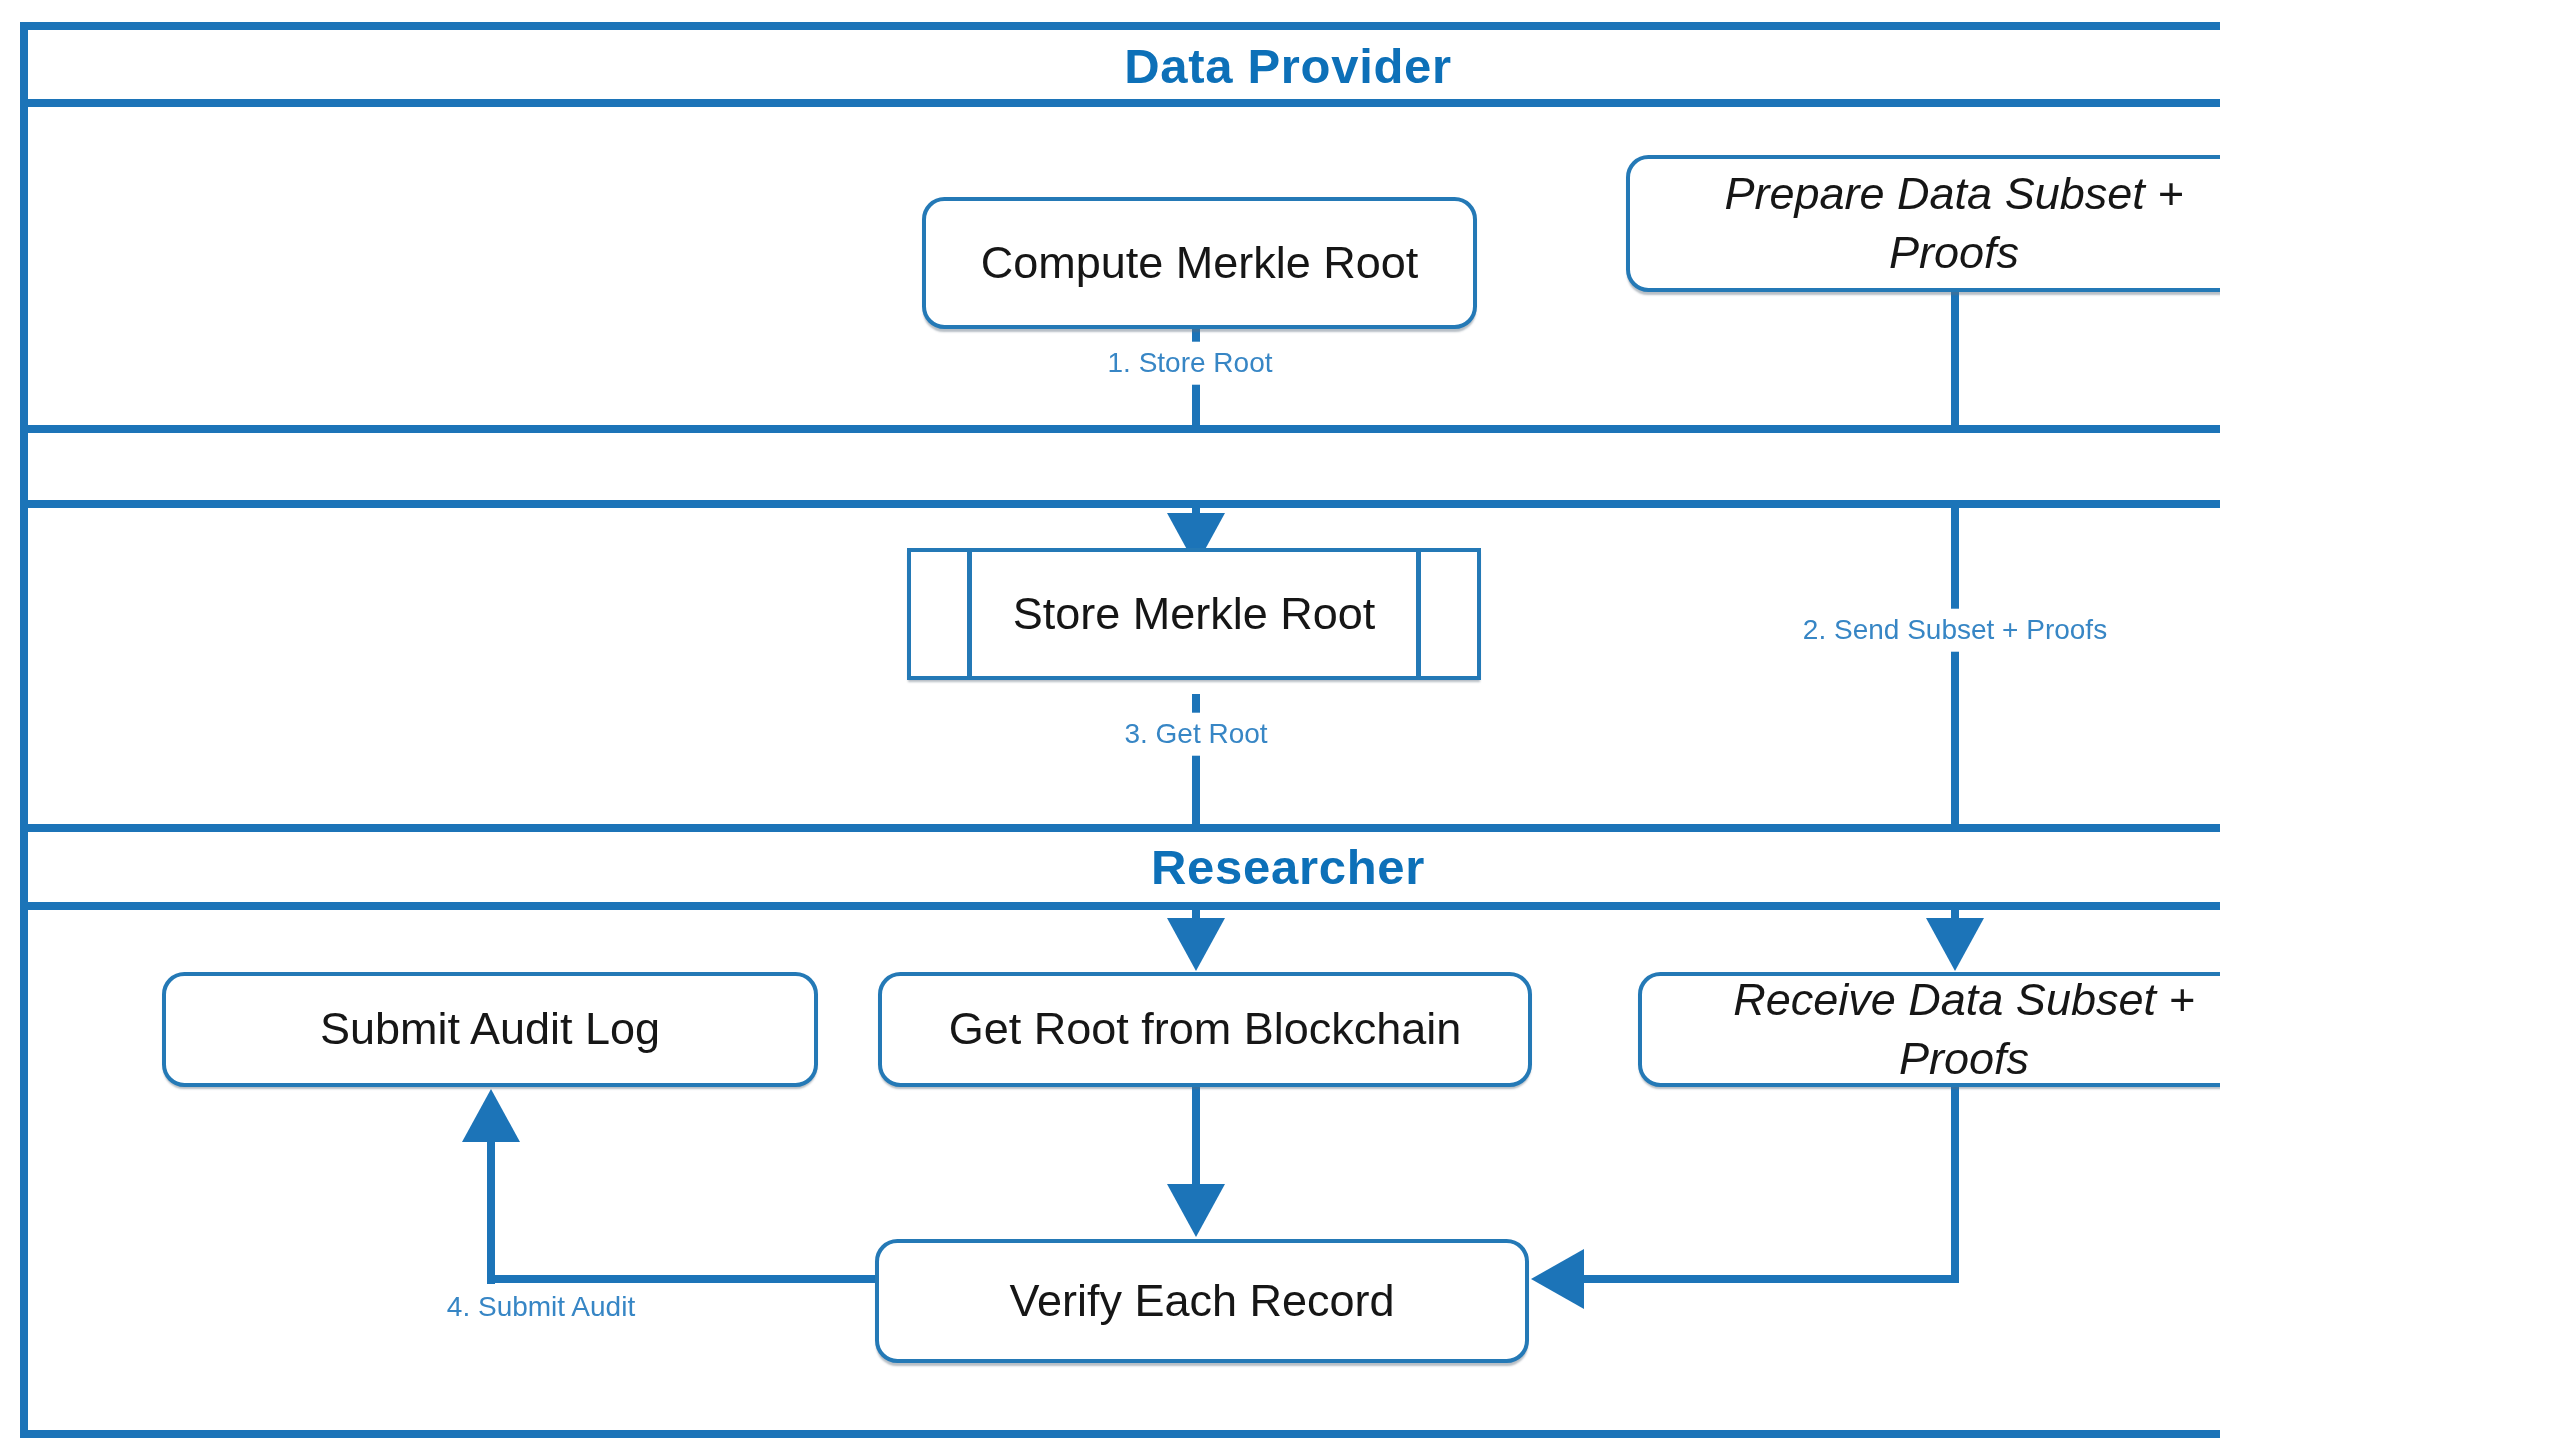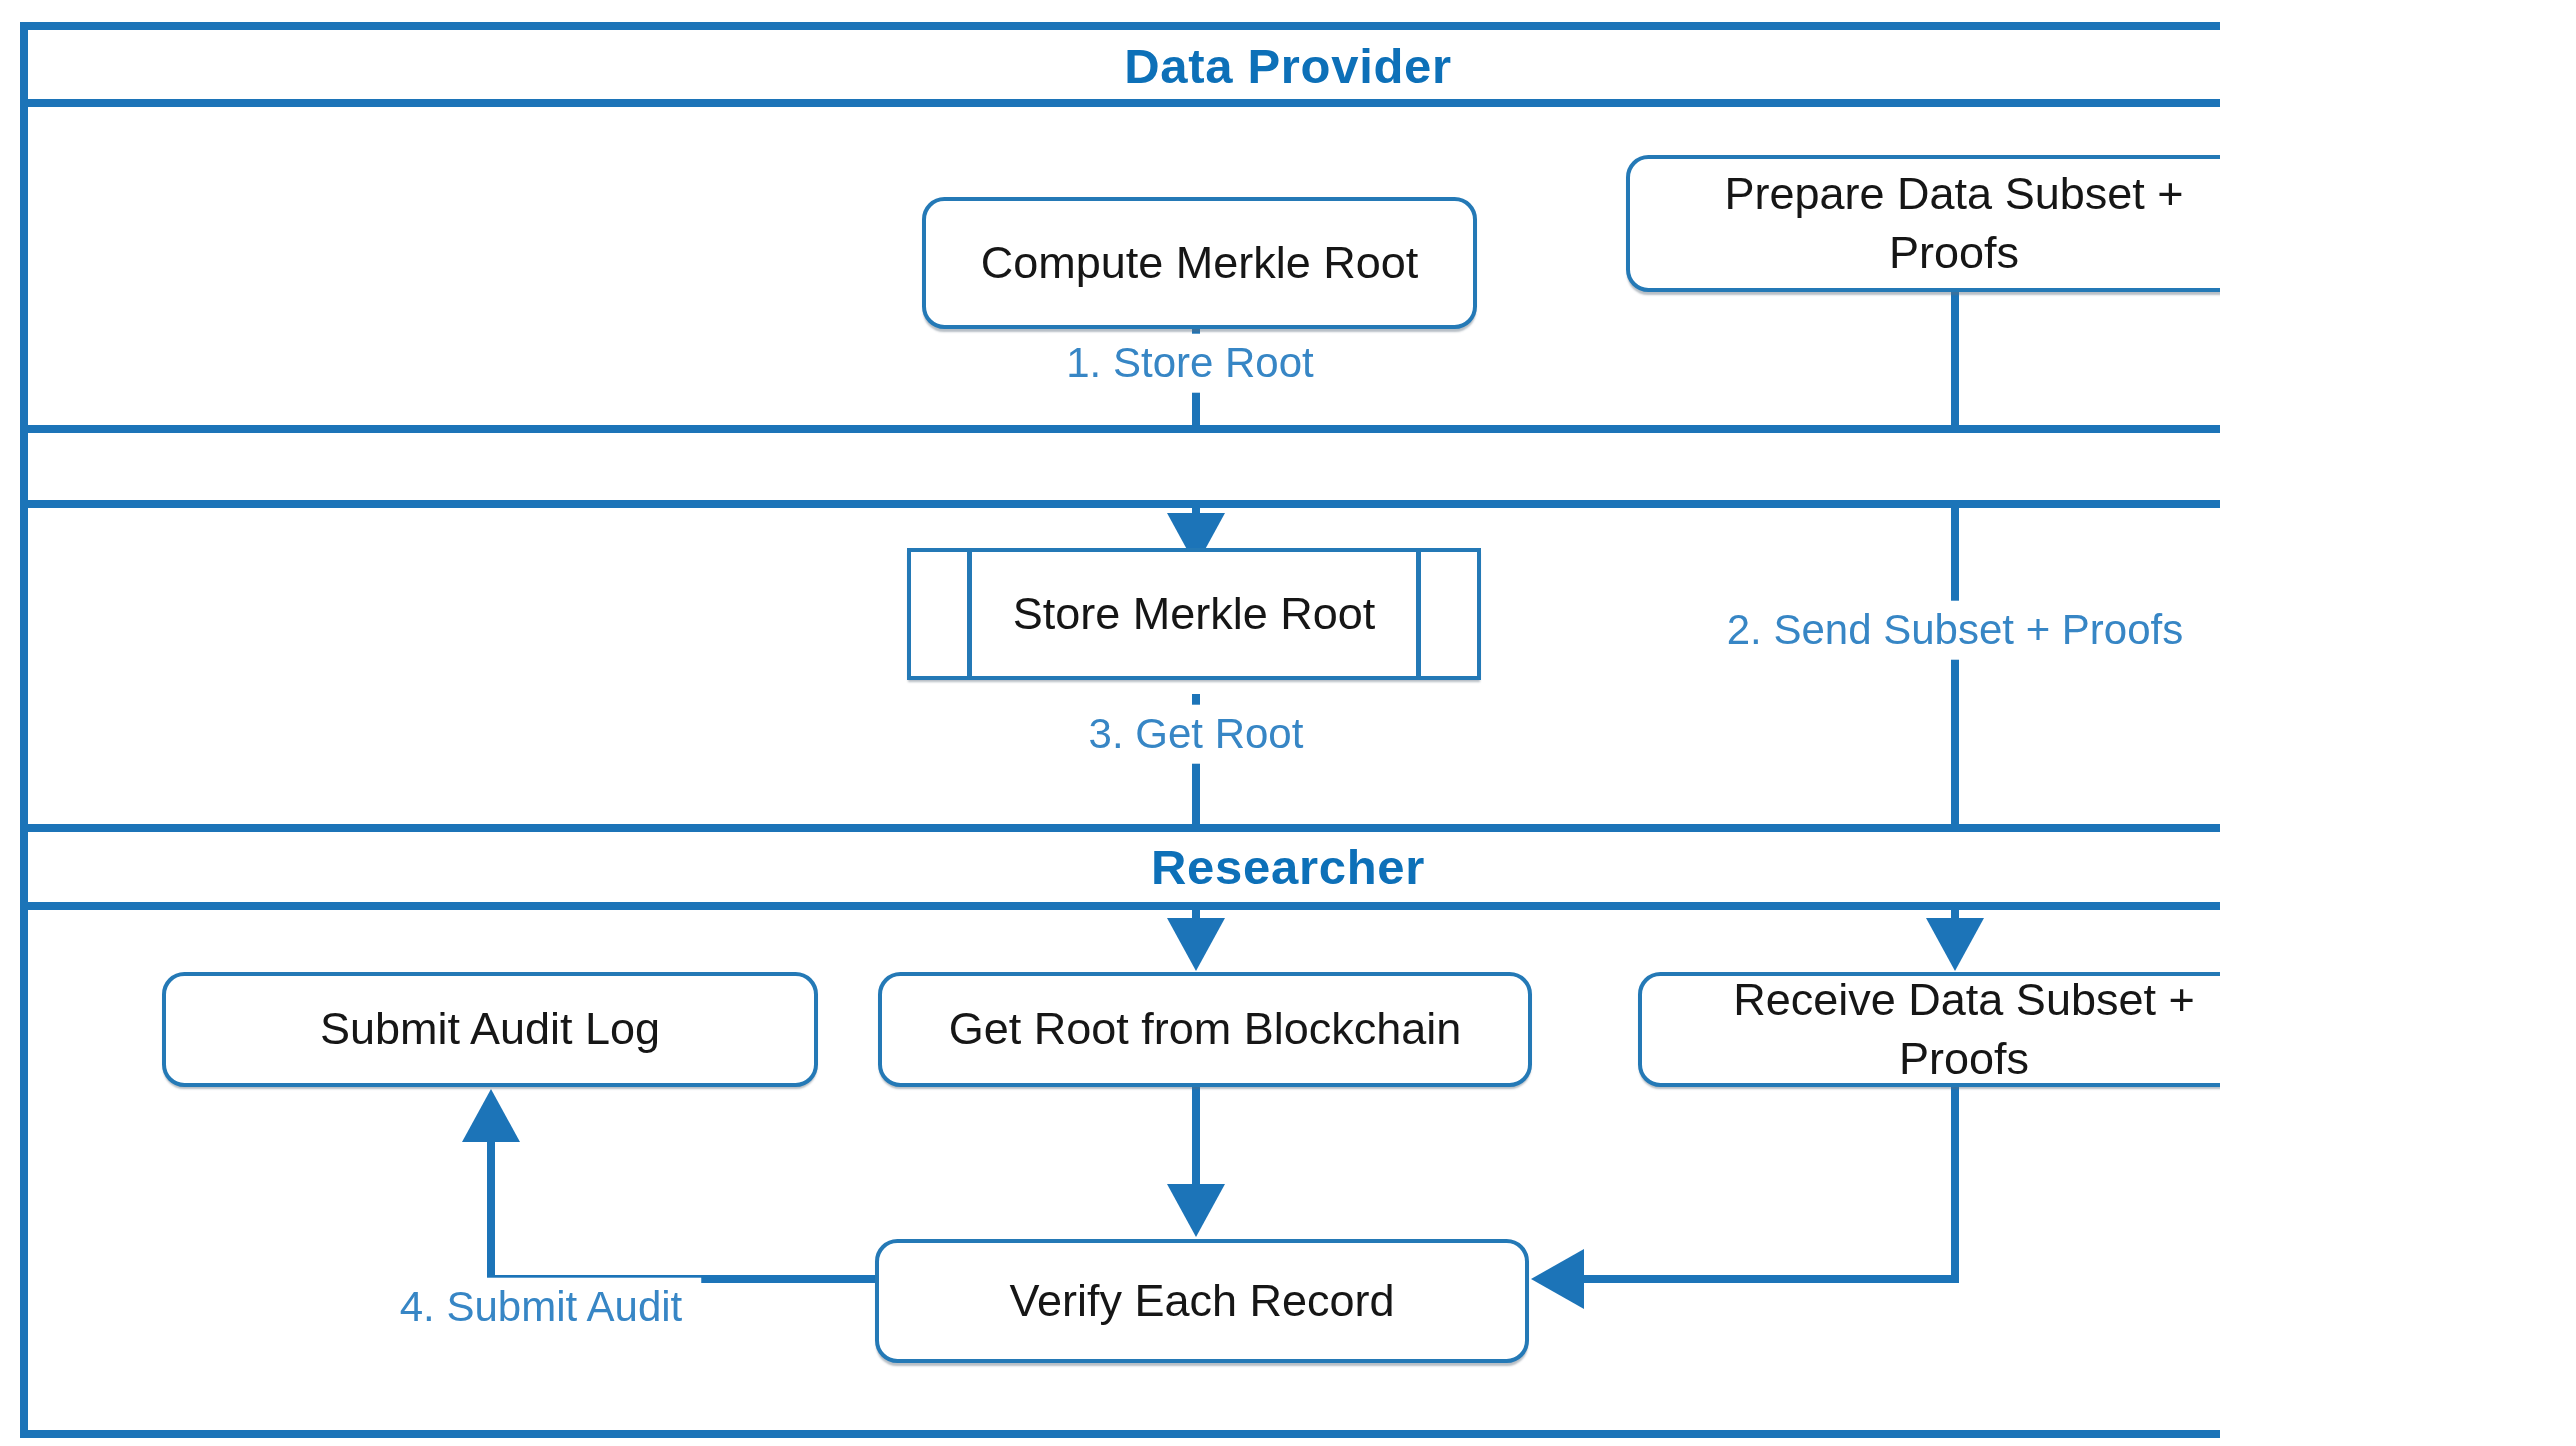--- a/index.html
+++ b/index.html
@@ -25,42 +25,42 @@
   
   .lane-title{position:absolute;left:0;width:2576px;text-align:center;
               font-weight:bold;font-size:49px;color:var(--header);letter-spacing:0.7px;}
 
   
   .node{position:absolute;background:#fff;border:4px solid var(--border);
         display:flex;align-items:center;justify-content:center;text-align:center;
         font-size:45px;color:var(--ntext);line-height:1.3;
         box-shadow:0 3.3px 2px -1.3px rgba(96,110,126,.45);}
   .rounded{border-radius:22.4px;}
-  .pad-lg{padding:0 31px;}
+  .pad-lg{padding:0 31px;font-style:italic;}
   .pad-sm{padding:0 16px;}
 
   
   .subbar{position:absolute;top:0;bottom:0;width:4.6px;background:var(--border);}
 
   
   .conn-v{position:absolute;width:8px;background:var(--line);}
   .conn-h{position:absolute;height:8px;background:var(--line);}
 
   
   .arr{position:absolute;width:0;height:0;}
   .arr-down{border-left:29px solid transparent;border-right:29px solid transparent;
             border-top:53px solid var(--line);}
   .arr-up{border-left:29px solid transparent;border-right:29px solid transparent;
           border-bottom:53px solid var(--line);}
   .arr-left{border-top:30px solid transparent;border-bottom:30px solid transparent;
             border-right:53px solid var(--line);}
 
   
   .edge-label{position:absolute;transform:translate(-50%,-50%);background:#fff;
-              padding:5.3px 18.5px;font-size:42px;color:var(--elabel);white-space:nowrap;}
+              padding:5.3px 18.5px;font-size:28px;color:var(--elabel);white-space:nowrap;}
 </style>
 </head>
 <body>
 
 <div id="stage">
 
   <div id="frame"></div>
 
   <div class="lane-line" style="top:99px;"></div>
   <div class="lane-line" style="top:425px;"></div>

